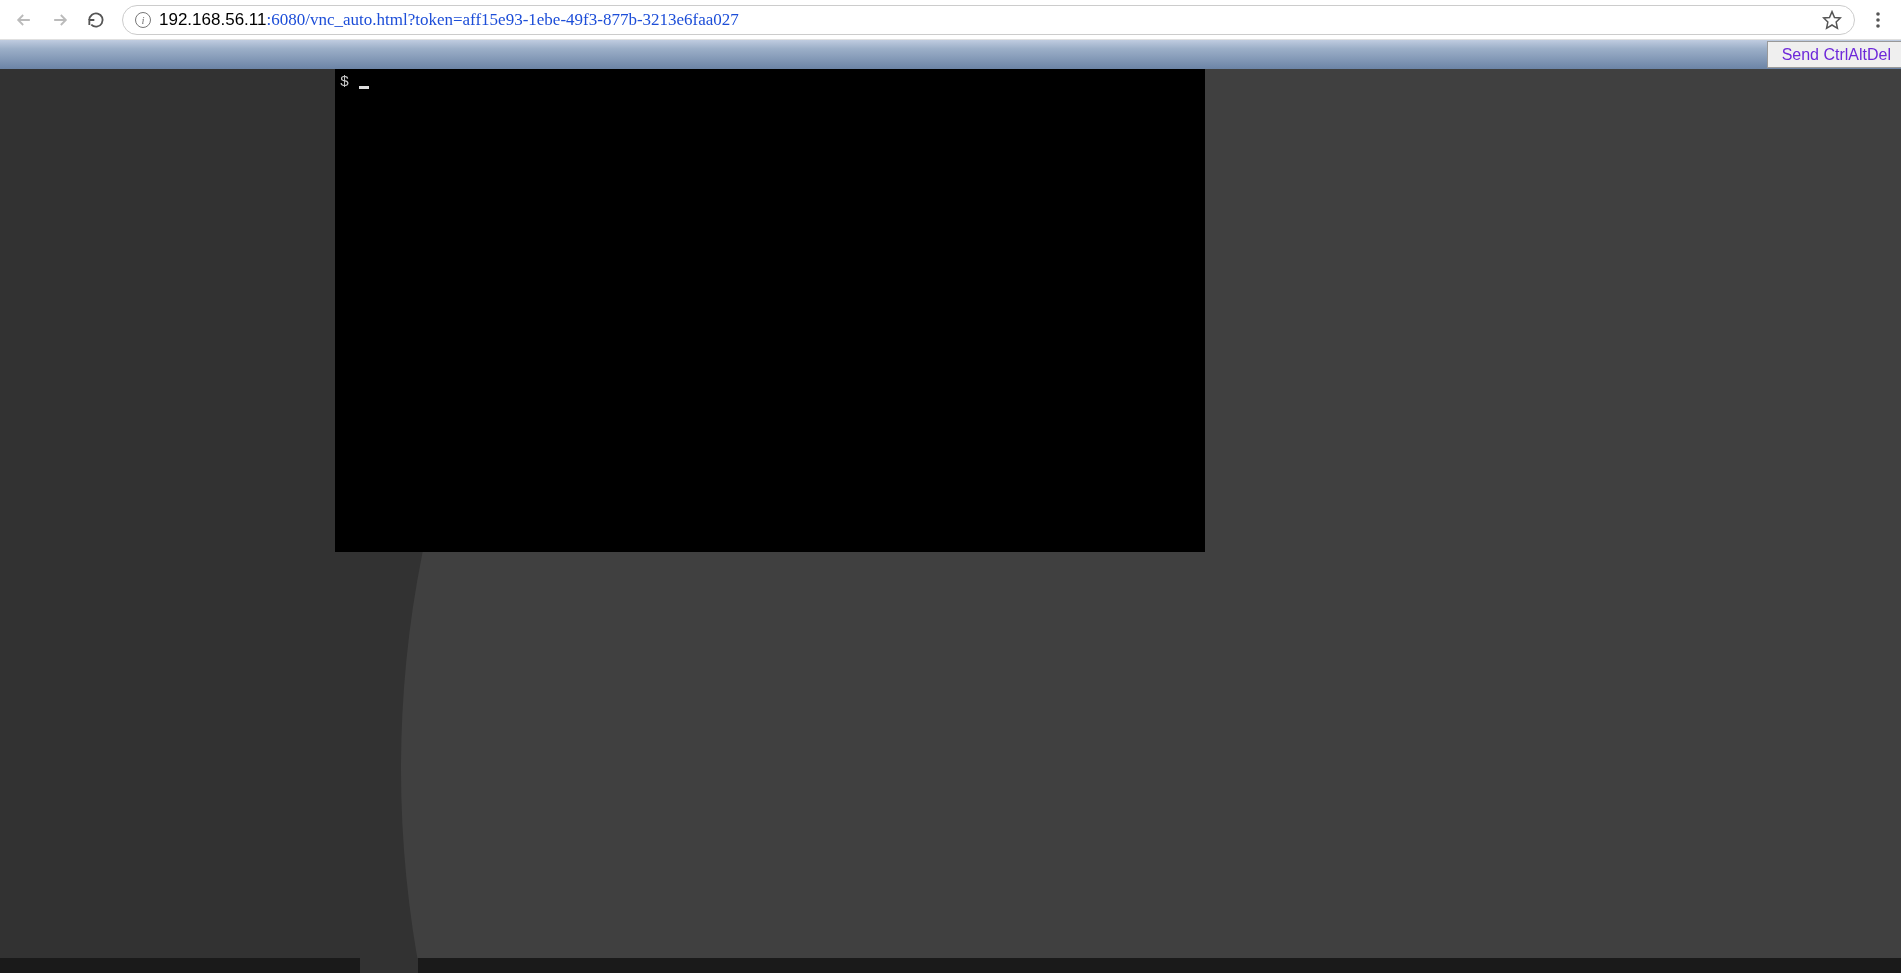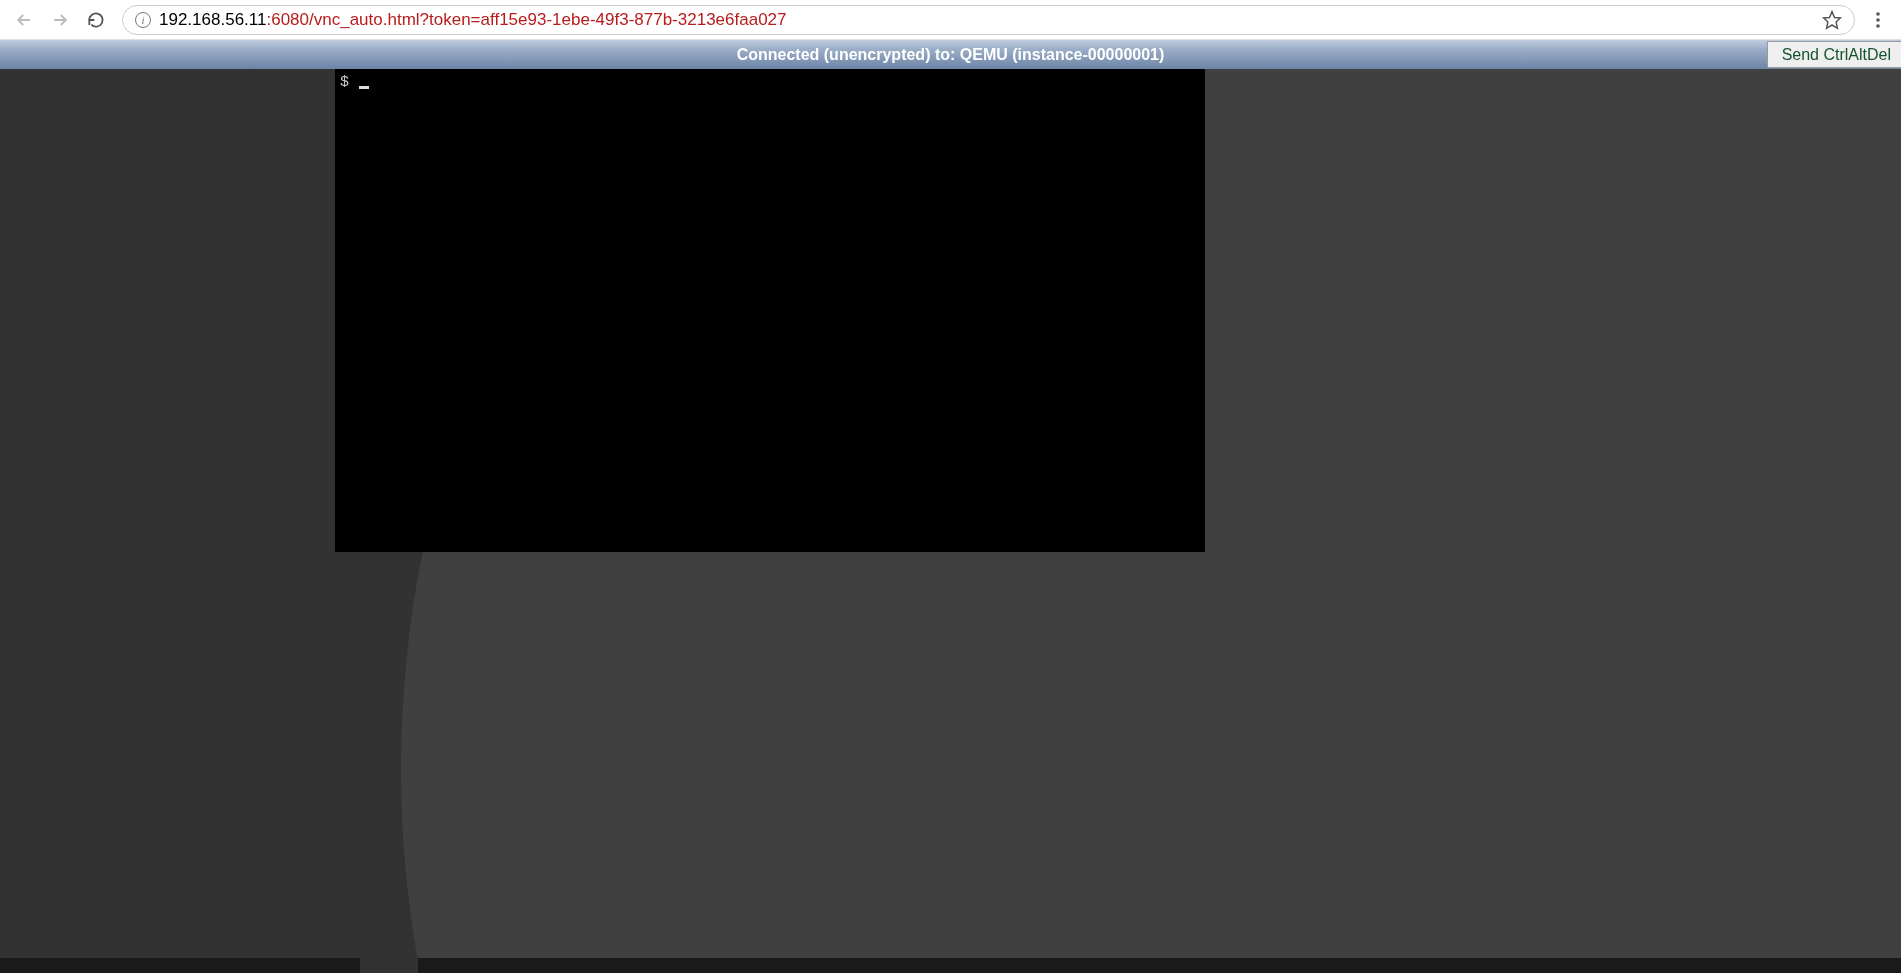--- a/index.html
+++ b/index.html
@@ -88,21 +88,22 @@
       color: #333;
       white-space: nowrap;
       overflow: hidden;
     }
     
     .url-host {
       color: #000000;
     }
     
     .url-path {
-      color: #b91c1c;
+      color: #1d4ed8;
+      font-family: Liberation Serif, serif;
     }
     
     .star-icon {
       margin-left: auto;
       width: 20px;
       height: 20px;
       flex-shrink: 0;
     }
     
     .menu-icon {
@@ -137,21 +138,21 @@
       right: 0;
       top: 1px;
       height: 27px;
       background: #efefef;
       border: 1px solid #999;
       border-right: none;
       padding: 0 10px 0 14px;
       font-size: 16px;
       font-family: Arial, sans-serif;
       cursor: pointer;
-      color: #14532d;
+      color: #6d28d9;
       display: flex;
       align-items: center;
       text-align: right;
     }
     
     
     .vnc-content {
       height: calc(973px - 40px - 29px);
       background: #323232;
       position: relative;
@@ -264,21 +265,20 @@
   <div class="menu-icon">
     <svg width="18" height="18" viewBox="0 0 18 18" fill="#555">
       <circle cx="9" cy="3" r="1.8"></circle>
       <circle cx="9" cy="9" r="1.8"></circle>
       <circle cx="9" cy="15" r="1.8"></circle>
     </svg>
   </div>
 </div>
 
 <div class="vnc-status-bar">
-  <div class="status-text">Connected (unencrypted) to: QEMU (instance-00000001)</div>
   <button class="ctrl-alt-del-btn">Send CtrlAltDel</button>
 </div>
 
 <div class="vnc-content">
   <div class="bg-arc"></div>
 
   <div class="vnc-canvas">
     <div class="terminal-line">
       <span class="prompt-char">$</span>
       <span class="terminal-cursor"></span>

